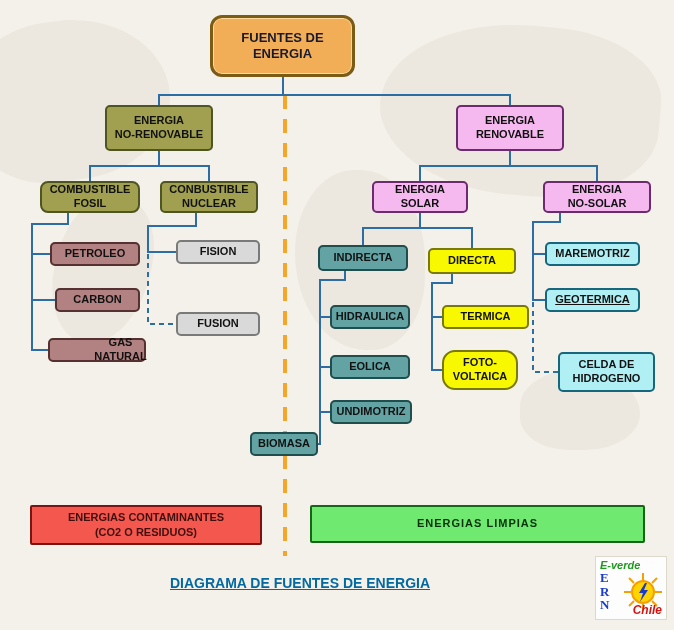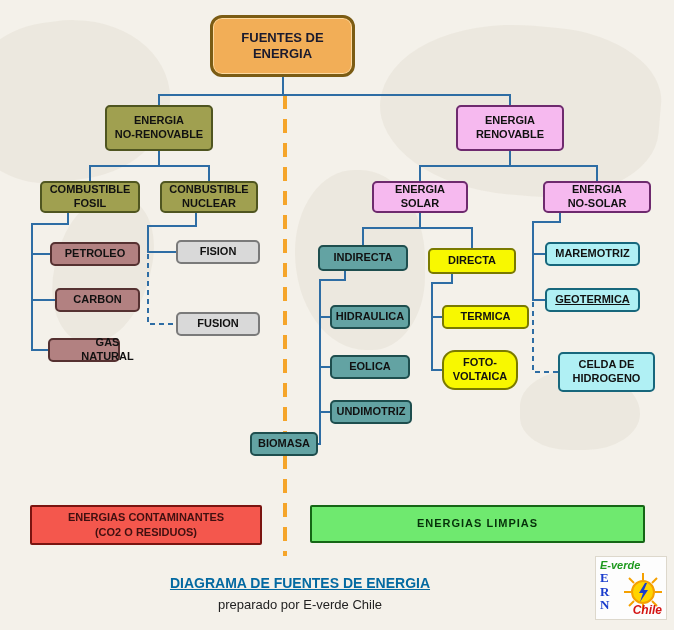--- a/index.html
+++ b/index.html
@@ -74,28 +74,28 @@
     <polyline class="c" points="560,213 560,222 533,222 533,300 545,300"></polyline>
     <polyline class="c" points="533,254 545,254"></polyline>
     <polyline class="c dash" points="533,302 533,372 558,372"></polyline>
   </svg>
 
   <div class="node root" style="left:210px;top:15px;width:145px;height:62px;">FUENTES DE
 ENERGIA</div>
 
   <div class="node olive" style="left:105px;top:105px;width:108px;height:46px;">ENERGIA
 NO-RENOVABLE</div>
-  <div class="node olive" style="left:40px;top:181px;width:100px;height:32px;">COMBUSTIBLE
+  <div class="node olive" style="left:40px;top:181px;width:100px;height:32px;border-radius:8px;">COMBUSTIBLE
 FOSIL</div>
   <div class="node olive" style="left:160px;top:181px;width:98px;height:32px;">CONBUSTIBLE
 NUCLEAR</div>
 
   <div class="node rosy" style="left:50px;top:242px;width:90px;height:24px;">PETROLEO</div>
   <div class="node rosy" style="left:55px;top:288px;width:85px;height:24px;">CARBON</div>
-  <div class="node rosy" style="left:48px;top:338px;width:72px;height:24px;padding-left:47px;">GAS NATURAL</div>
+  <div class="node rosy" style="left:48px;top:338px;width:98px;height:24px;padding-left:47px;">GAS NATURAL</div>
 
   <div class="node gray" style="left:176px;top:240px;width:84px;height:24px;">FISION</div>
   <div class="node gray" style="left:176px;top:312px;width:84px;height:24px;">FUSION</div>
 
   <div class="node pink" style="left:456px;top:105px;width:108px;height:46px;">ENERGIA
 RENOVABLE</div>
   <div class="node pink" style="left:372px;top:181px;width:96px;height:32px;">ENERGIA
 SOLAR</div>
   <div class="node pink" style="left:543px;top:181px;width:108px;height:32px;">ENERGIA
 NO-SOLAR</div>
@@ -114,21 +114,20 @@
   <div class="node cyan" style="left:545px;top:242px;width:95px;height:24px;">MAREMOTRIZ</div>
   <div class="node cyan" style="left:545px;top:288px;width:95px;height:24px;text-decoration:underline;">GEOTERMICA</div>
   <div class="node cyan" style="left:558px;top:352px;width:97px;height:40px;">CELDA DE
 HIDROGENO</div>
 
   <div class="banner red" style="left:30px;top:505px;width:232px;height:40px;">ENERGIAS CONTAMINANTES
 (CO2 O RESIDUOS)</div>
   <div class="banner green" style="left:310px;top:505px;width:335px;height:38px;">ENERGIAS  LIMPIAS</div>
 
   <div class="footer-title">DIAGRAMA DE FUENTES DE ENERGIA</div>
-  <div class="footer-sub">preparado por E-verde Chile</div>
 
   <div class="logo">
     <div class="logo-top">E-verde</div>
     <div class="logo-letters">
       <span>E</span>
       <span>R</span>
       <span>N</span>
     </div>
     <svg class="logo-sun" width="42" height="42" viewBox="0 0 42 42">
       <g stroke="#f5a000" stroke-width="2">

